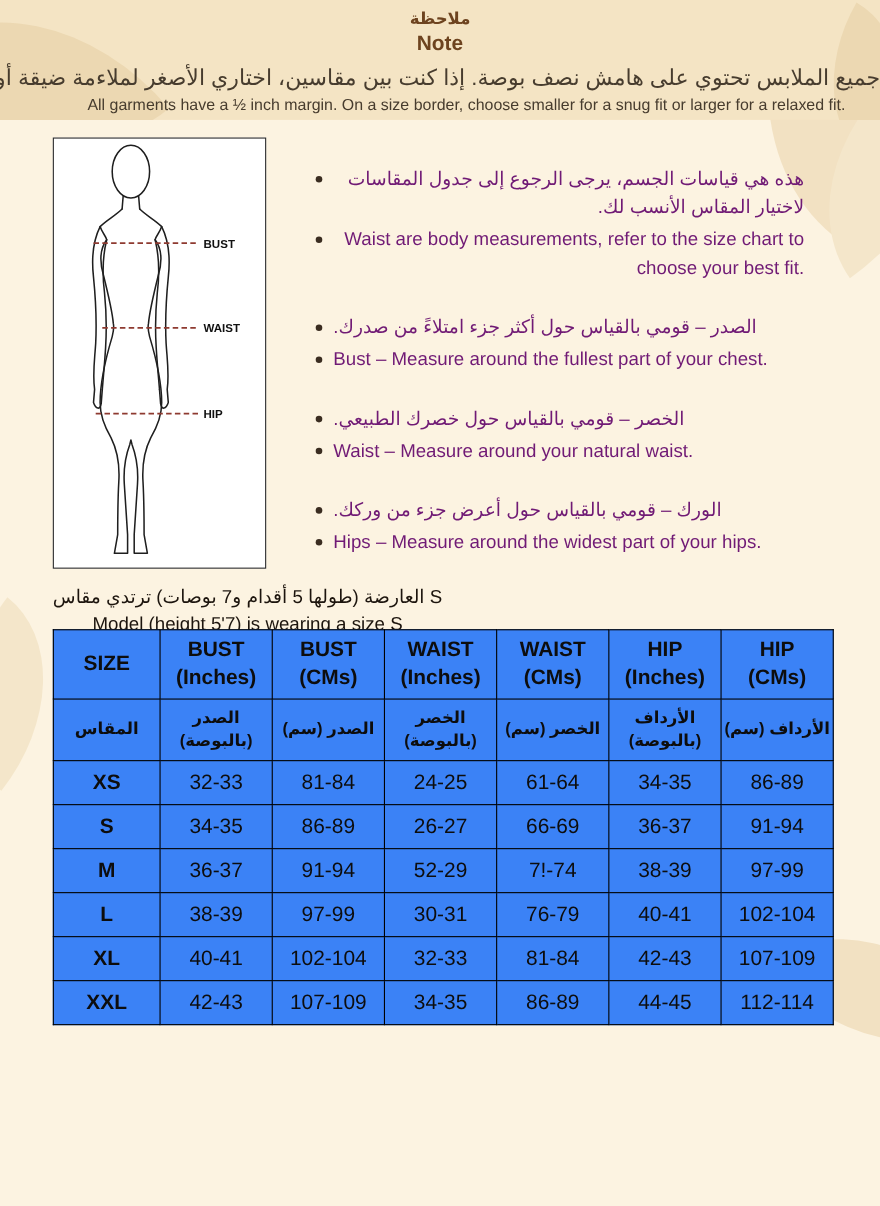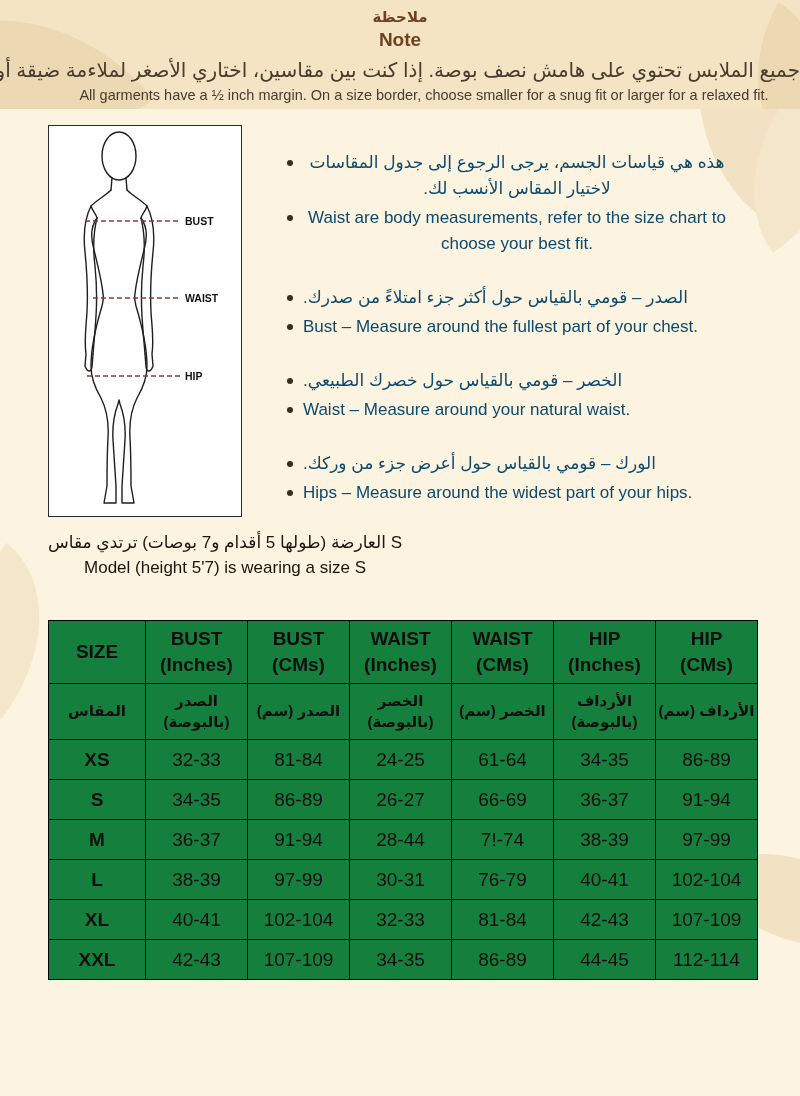--- a/index.html
+++ b/index.html
@@ -37,28 +37,28 @@
     position:absolute; left:48px; top:125px;
     width:194px; height:392px;
     background:#ffffff; border:1px solid #2b2b2b;
   }
   .figure-box svg { display:block; width:100%; height:100%; }
 
   .instructions { position:absolute; left:287px; top:150px; width:444px; }
   .inst-group { margin-bottom:28px; }
   .bullet-row { display:flex; align-items:flex-start; margin-bottom:3px; }
   .dot { width:6px; height:6px; border-radius:50%; background:#3a2c20; margin:10px 10px 0 0; flex:none; }
-  .bullet-text { font-size:17px; line-height:26px; color:#0c4a6e; text-align:center; }
+  .bullet-text { font-size:17px; line-height:26px; color:#701a75; text-align:right; }
 
   .model-note { position:absolute; left:48px; top:530px; font-size:17px; line-height:25px; color:#1c140d; }
   .model-note div { text-align:center; }
 
   table.size-table {
-    position:absolute; left:48px; top:620px; width:709px;
-    border-collapse:collapse; background:#15803d; table-layout:fixed;padding-left:48px;
+    position:absolute; left:48px; top:572px; width:709px;
+    border-collapse:collapse; background:#3b82f6; table-layout:fixed;padding-left:48px;
   }
   .size-table th, .size-table td {
     border:1px solid #000; text-align:center; vertical-align:middle; padding:0; color:#0d0d0d;
   }
   .size-table thead tr.hdr-en th { height:63px; font-size:19px; }
   .size-table thead tr.hdr-ar th { height:56px; font-size:15px; }
   .hl { display:block; font-weight:700; line-height:1.35; }
   .hl:empty { display:none; }
   .size-table tbody td { height:40px; font-size:19px; font-weight:400; }
   .size-table tbody td.size-cell { font-weight:700; }
@@ -244,21 +244,21 @@
           <td>86-89</td>
           <td>26-27</td>
           <td>66-69</td>
           <td>36-37</td>
           <td>91-94</td>
         </tr>
         <tr>
           <td class="size-cell">M</td>
           <td>36-37</td>
           <td>91-94</td>
-          <td>28-44</td>
+          <td>52-29</td>
           <td>7!-74</td>
           <td>38-39</td>
           <td>97-99</td>
         </tr>
         <tr>
           <td class="size-cell">L</td>
           <td>38-39</td>
           <td>97-99</td>
           <td>30-31</td>
           <td>76-79</td>

